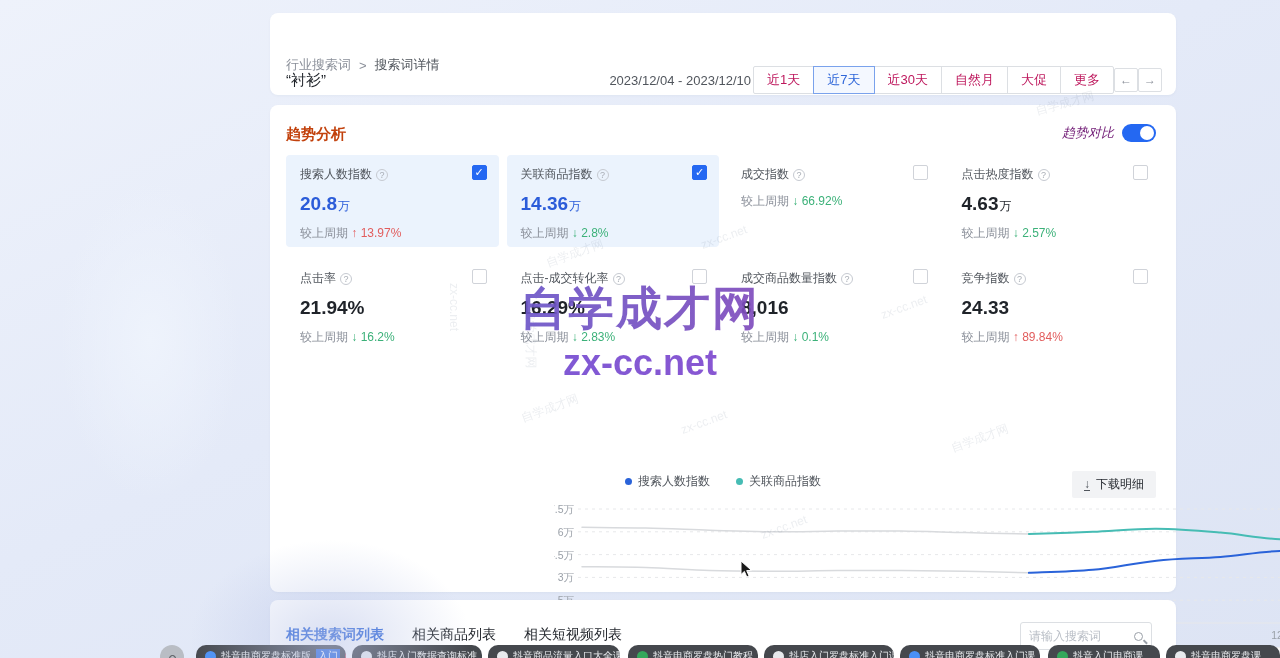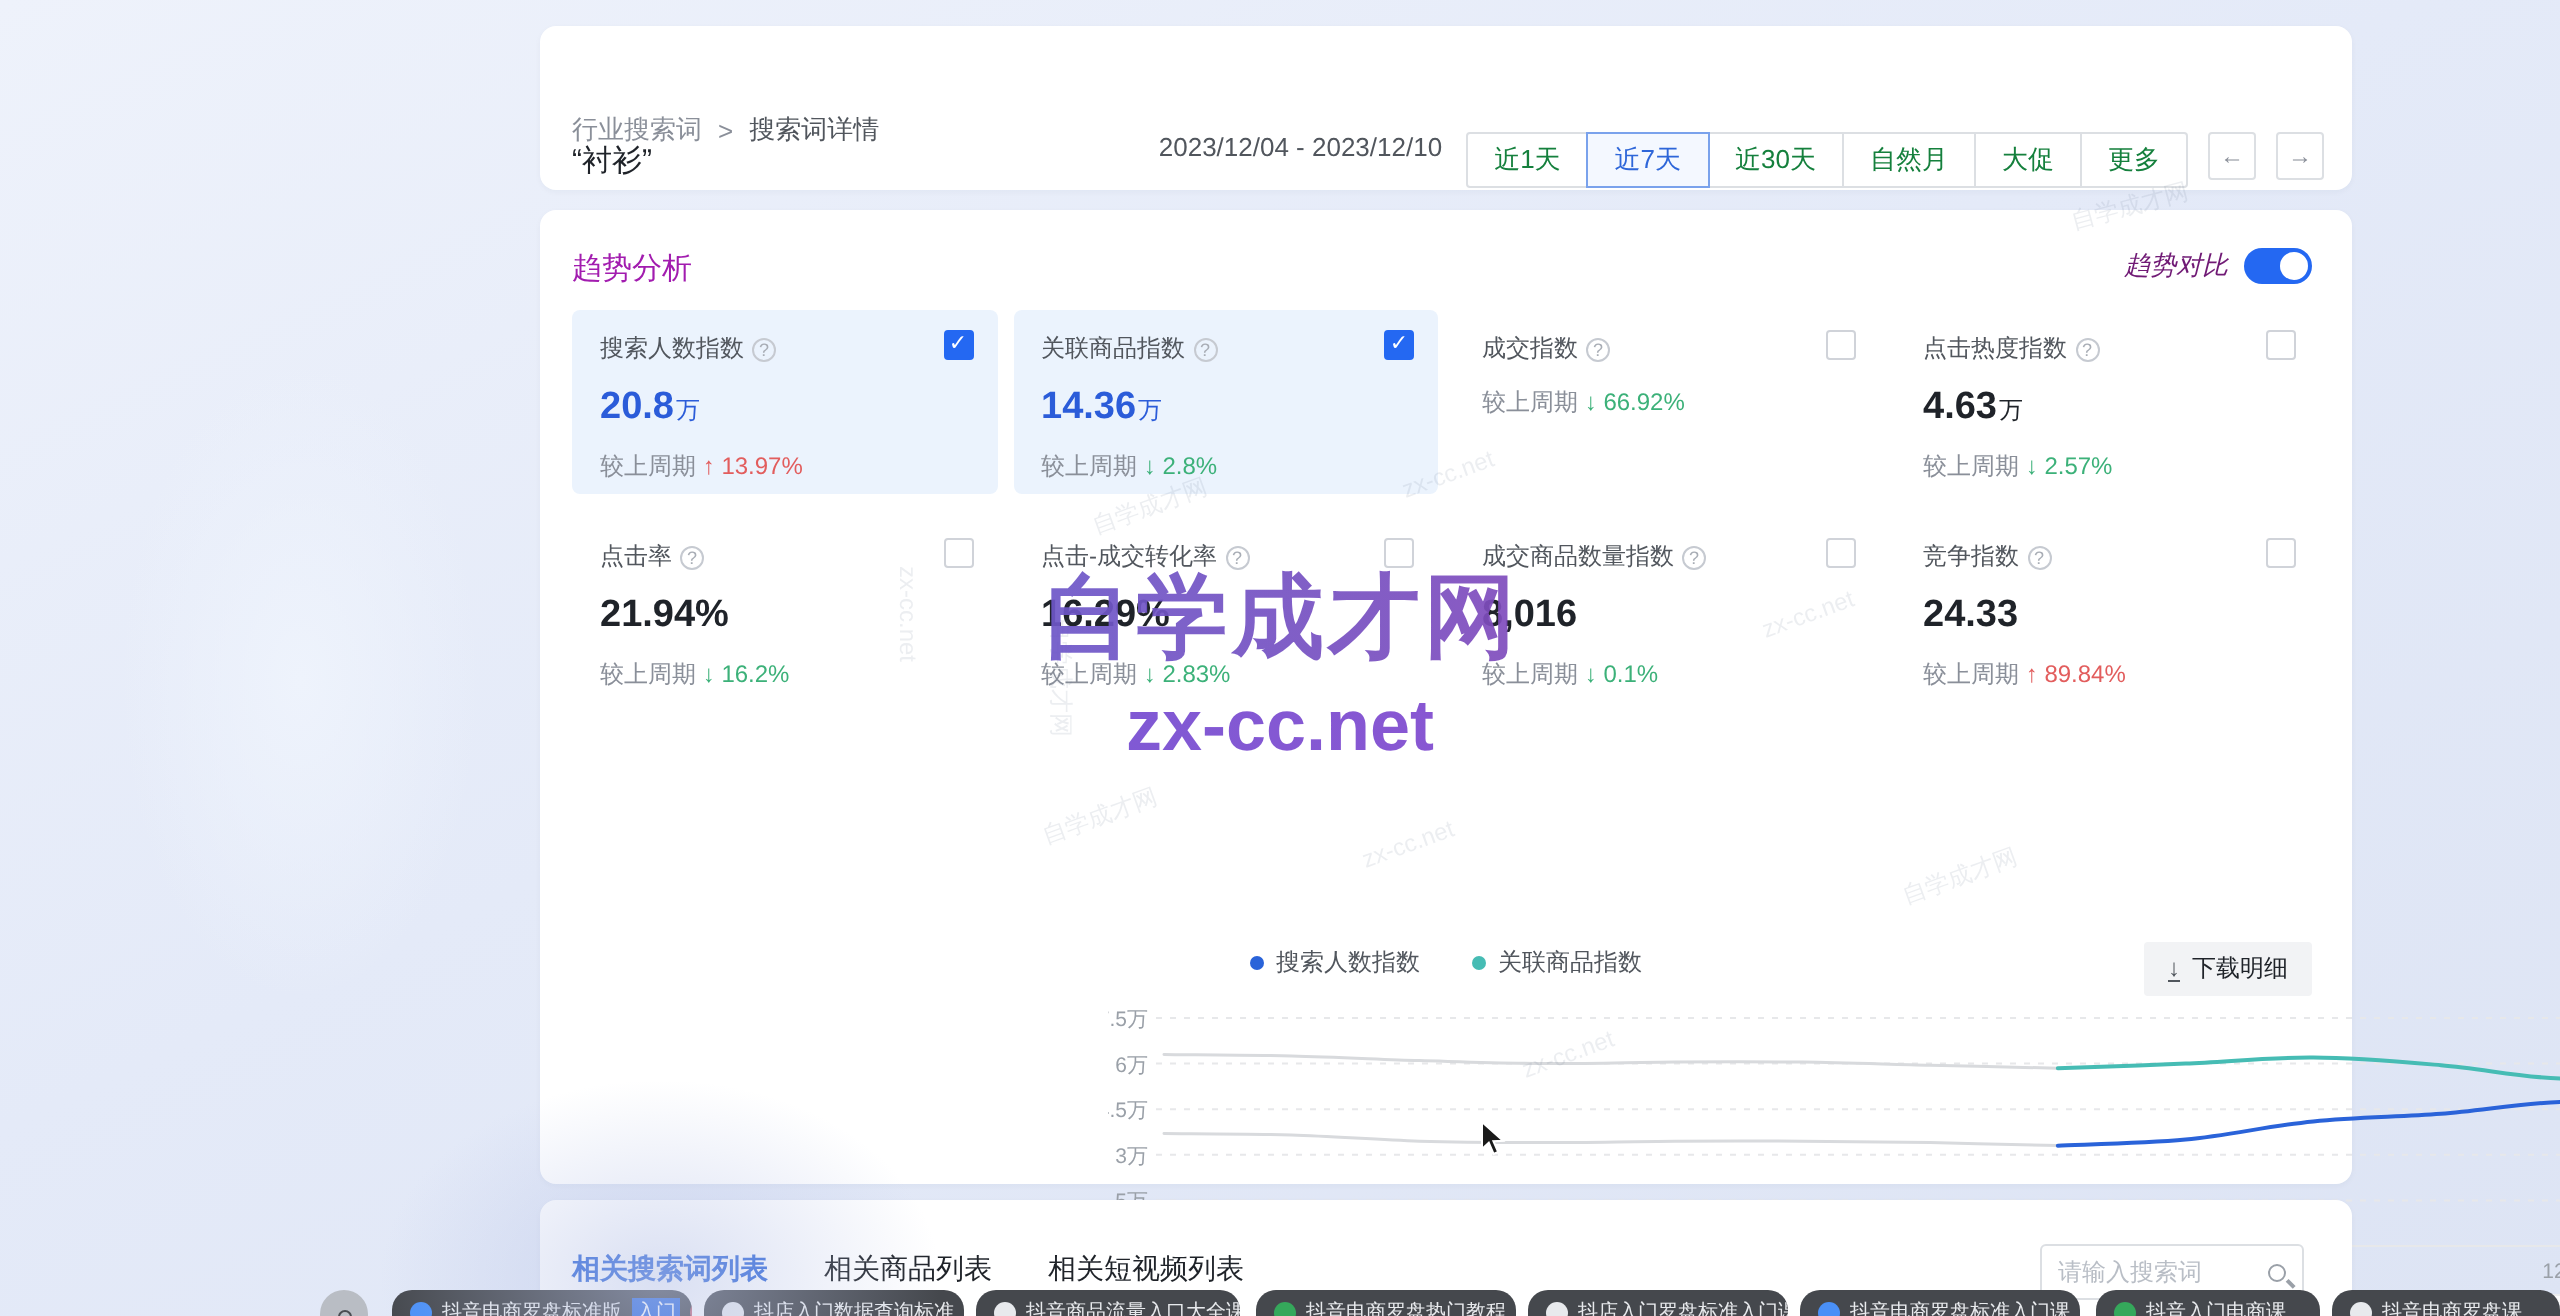--- a/index.html
+++ b/index.html
@@ -16,33 +16,33 @@
     box-shadow:0 1px 3px rgba(30,40,80,.04); }
   #header-card { top:13px; height:82px; }
   #trend-card  { top:105px; height:487px; }
   #lists-card  { top:600px; height:58px; border-radius:8px 8px 0 0; }
 
   
   .breadcrumb { position:absolute; left:16px; top:43px; font-size:13px; color:#8a8f99;
     display:flex; gap:8px; align-items:center; }
   .breadcrumb .current { color:#51565d; }
   .keyword { position:absolute; left:16px; top:58px; font-size:15px; color:#1f2329; }
-  .header-right { position:absolute; right:14px; top:53px; display:flex; gap:10px; }
+  .header-right { position:absolute; right:14px; top:53px; display:flex; align-items:center; }
   .date-range { font-size:13px; color:#51565d; margin-right:2px; }
   .seg-group { display:flex; }
   .seg-btn { height:28px; padding:0 13px; display:flex; align-items:center; font-size:13px;
-    color:#15803d; background:#fff; border:1px solid #dcdfe3; margin-left:-1px; cursor:pointer; }
+    color:#be185d; background:#fff; border:1px solid #dcdfe3; margin-left:-1px; cursor:pointer; }
   .seg-btn:first-child { margin-left:0; border-radius:2px 0 0 2px; }
   .seg-btn:last-child { border-radius:0 2px 2px 0; }
   .seg-btn.active { color:#2e66d9; border-color:#7aa2ec; background:#f4f8ff; position:relative; z-index:2; }
   .nav-btn { width:24px; height:24px; border:1px solid #dcdfe3; background:#fff; border-radius:2px;
     display:flex; align-items:center; justify-content:center; font-size:12px; color:#8a8f99; cursor:pointer; }
 
   
-  .trend-title { position:absolute; left:16px; top:20px; font-size:15px; font-weight:400; color:#a21caf; }
+  .trend-title { position:absolute; left:16px; top:20px; font-size:15px; font-weight:700; color:#c2410c; }
   .compare-wrap { position:absolute; right:20px; top:19px; display:flex; align-items:center; gap:8px; }
   .compare-label { font-size:13px; color:#701a75;font-style:italic; }
   .toggle { width:34px; height:18px; border-radius:9px; background:#2468f2; position:relative; cursor:pointer; }
   .toggle .knob { position:absolute; right:2px; top:2px; width:14px; height:14px; border-radius:50%; background:#fff; }
 
   .metrics { position:absolute; left:16px; top:50px; width:874px;
     display:grid; grid-template-columns:repeat(4,1fr); grid-auto-rows:92px; column-gap:8px; row-gap:12px; }
   .metric { position:relative; border-radius:4px; padding:11px 14px; }
   .metric.selected { background:#ebf3fd; }
   .m-label-row { display:flex; align-items:center; gap:4px; font-size:12px; color:#51565d; }

